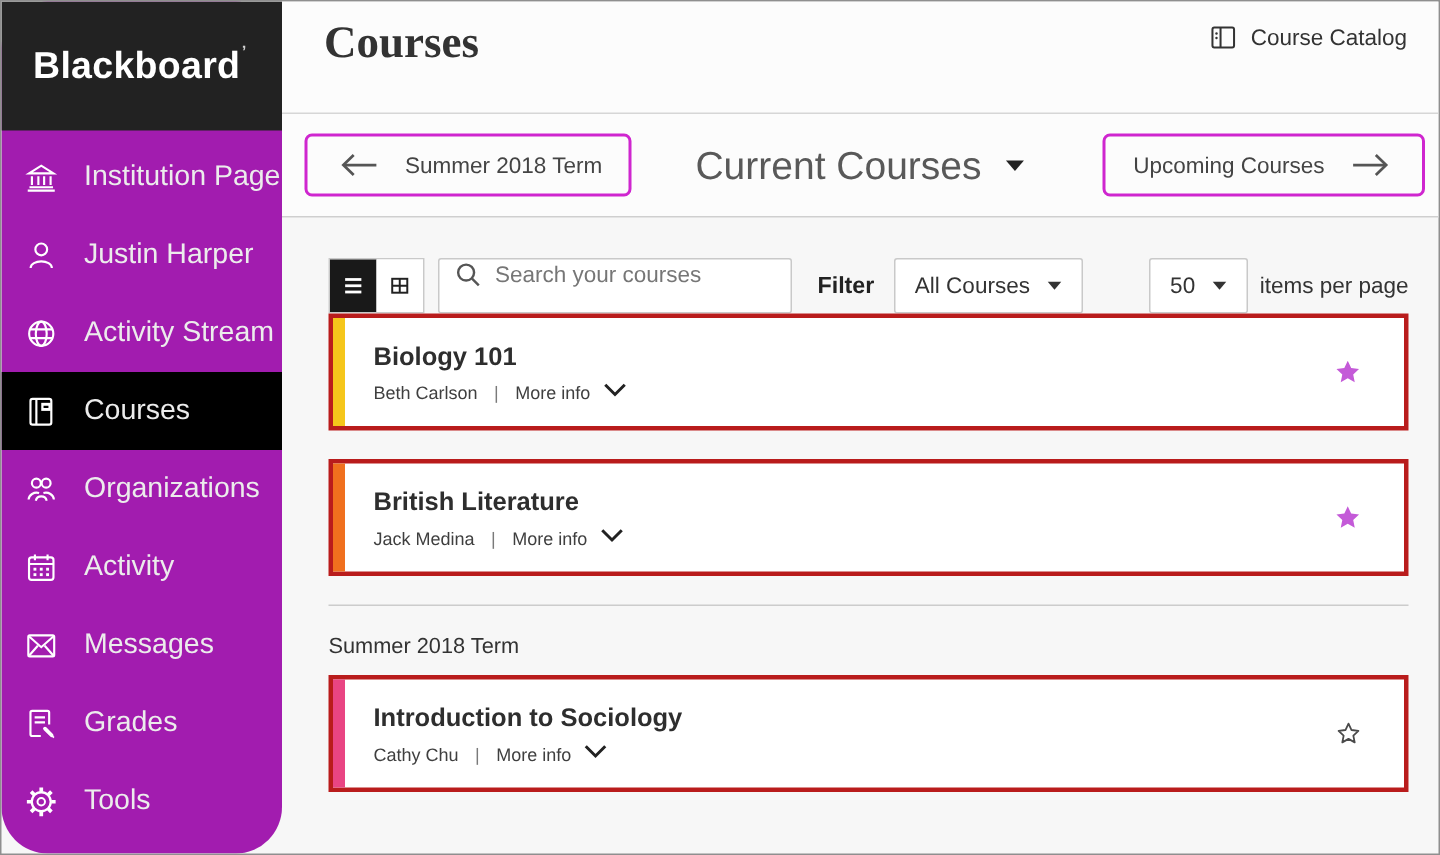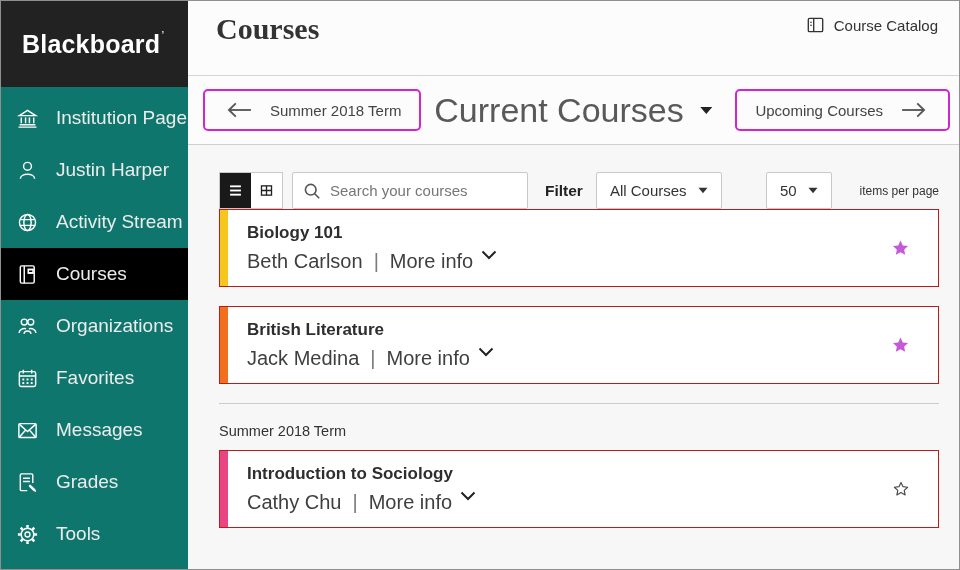--- a/index.html
+++ b/index.html
@@ -1,61 +1,61 @@
 <!DOCTYPE html>
 <html><head>
 <meta charset="utf-8">
 <style>
   * { margin:0; padding:0; box-sizing:border-box; }
   html,body { width:960px; height:570px; font-family:"Liberation Sans", sans-serif; }
   .page { width:960px; height:570px; display:flex; border:1px solid #8f8f8f; overflow:hidden; background:#f7f7f7; }
 
   
-  .sidebar { width:187px; flex:0 0 187px; background:#0f766e; display:flex; flex-direction:column; }
+  .sidebar { width:187px; flex:0 0 187px; background:#a21caf; display:flex; flex-direction:column;border-radius:31px; }
   .logo-area { height:86px; background:#222; display:flex; align-items:center; padding-left:21px; }
   .logo-text { color:#fff; font-size:25px; font-weight:700; letter-spacing:.2px; }
   .logo-text::after { content:"ʼ"; font-size:11px; color:#cfcfcf; vertical-align:14px; margin-left:1px; }
   .nav { padding-top:5px; }
   .nav-item { height:52px; display:flex; align-items:center; gap:14px; padding-left:11px; cursor:pointer; }
   .nav-item .icn { width:30px; display:flex; justify-content:center; flex:0 0 30px; }
   .nav-item .lbl { color:#ececec; font-size:19px; }
   .nav-item.active { background:#000; }
   svg { display:block; }
 
   
   .main { flex:1; min-width:0; display:flex; flex-direction:column; }
   .header { height:75px; background:#fcfcfc; border-bottom:1px solid #d6d6d6; display:flex; align-items:flex-start; justify-content:space-between; padding:11px 21px 0 28px; }
   .page-title { font-family:"Liberation Serif", serif; font-size:30px; color:#333; }
   .catalog-link { display:flex; align-items:center; gap:9px; margin-top:4px; font-size:15px; color:#333; cursor:pointer; }
 
   .term-nav { height:69px; background:#fcfcfc; border-bottom:1px solid #cfcfcf; display:flex; align-items:center; padding:0 9px 0 15px; position:relative; }
   .term-btn { height:42px; background:transparent; border:2px solid #cf26cf; border-radius:5px; display:flex; align-items:center; padding:0 18px; gap:15px; font-size:15px; color:#444; cursor:pointer; font-family:inherit; }
   .term-btn.next { margin-left:auto; }
-  .current-picker { position:absolute; left:50%; transform:translateX(-50%); display:flex; align-items:center; gap:16px; color:#595959; font-size:34px; cursor:pointer; }
+  .current-picker { position:absolute; left:50%; transform:translateX(-50%); display:flex; align-items:center; gap:16px; color:#595959; font-size:26px; cursor:pointer; }
 
   
   .content { flex:1; padding:27px 20px 0 31px; overflow:hidden; }
   .toolbar { display:flex; align-items:center; }
   .view-toggle { display:flex; border:1px solid #c9c9c9; background:#fff; height:37px; }
   .vt-seg { width:31px; height:35px; display:flex; align-items:center; justify-content:center; cursor:pointer; background:#fff; }
   .vt-seg.active { background:#191919; }
-  .search-box { width:236px; height:37px; margin-left:9px; background:#fff; border:1px solid #c9c9c9; border-radius:2px; display:flex; align-items:center; padding:16px 10px; gap:9px; }
+  .search-box { width:236px; height:37px; margin-left:9px; background:#fff; border:1px solid #c9c9c9; border-radius:2px; display:flex; align-items:flex-end; padding:16px 10px; gap:9px; }
   .search-box input { border:none; outline:none; flex:1; font-size:15px; font-family:inherit; color:#333; background:transparent; min-width:0; }
   .search-box input::placeholder { color:#767676; }
   .filter-label { margin-left:17px; font-size:15.5px; font-weight:700; color:#222; }
   .select-box { margin-left:13px; height:37px; background:#fff; border:1px solid #c9c9c9; border-radius:2px; display:flex; align-items:center; gap:11px; padding:0 13px; font-size:15px; color:#333; cursor:pointer; }
   .right-group { margin-left:auto; display:flex; align-items:center; }
   .right-group .select-box { margin-left:16px;justify-content:space-between; }
-  .per-page { margin-left:28px; font-size:12px; color:#333; }
+  .per-page { margin-left:8px; font-size:15px; color:#333; }
 
   .section-label { margin-top:19px; margin-bottom:11px; font-size:14.5px; color:#333; }
-  .course-card { position:relative; height:78px; background:#fff; border:1px solid #b91c1c; margin-bottom:19px; display:flex; flex-direction:column; justify-content:center; padding-left:27px; }
+  .course-card { position:relative; height:78px; background:#fff; border:3px solid #b91c1c; margin-bottom:19px; display:flex; flex-direction:column; justify-content:center; padding-left:27px; }
   .stripe { position:absolute; left:0; top:0; bottom:0; width:8px; }
   .course-title { font-size:17px; font-weight:700; color:#2e2e2e; margin-bottom:7px; }
-  .course-meta { display:flex; align-items:center; gap:11px; font-size:20px; color:#3f3f3f; }
+  .course-meta { display:flex; align-items:center; gap:11px; font-size:12px; color:#3f3f3f; }
   .more-info { display:flex; align-items:flex-start; gap:8px; cursor:pointer; }
   .sep { color:#7a7a7a; }
   .star-btn { position:absolute; right:28px; top:50%; transform:translateY(-50%); background:none; border:none; cursor:pointer; padding:0; }
   .section-divider { border:none; border-top:1px solid #ccc; margin-top:1px; }
 </style>
 </head>
 <body>
 
 <div class="page">
 
@@ -128,21 +128,21 @@
             <g fill="#fff" stroke="none">
               <rect x="6.6" y="12" width="2" height="2"></rect>
                 <rect x="11" y="12" width="2" height="2"></rect>
                 <rect x="15.4" y="12" width="2" height="2"></rect>
               <rect x="6.6" y="15.8" width="2" height="2"></rect>
                 <rect x="11" y="15.8" width="2" height="2"></rect>
                 <rect x="15.4" y="15.8" width="2" height="2"></rect>
             </g>
           </svg>
         </span>
-        <span class="lbl">Favorites</span>
+        <span class="lbl">Activity</span>
       </div>
 
       <div class="nav-item">
         <span class="icn">
           <svg width="23" height="23" viewBox="0 0 24 24" fill="none" stroke="#fff" stroke-width="1.5">
             <rect x="3" y="4.8" width="18" height="14.6" rx="1"></rect>
             <path d="M3.6 5.6 L12 13 L20.4 5.6 M3.6 18.8 L9.6 12 M20.4 18.8 L14.4 12"></path>
           </svg>
         </span>
         <span class="lbl">Messages</span>

